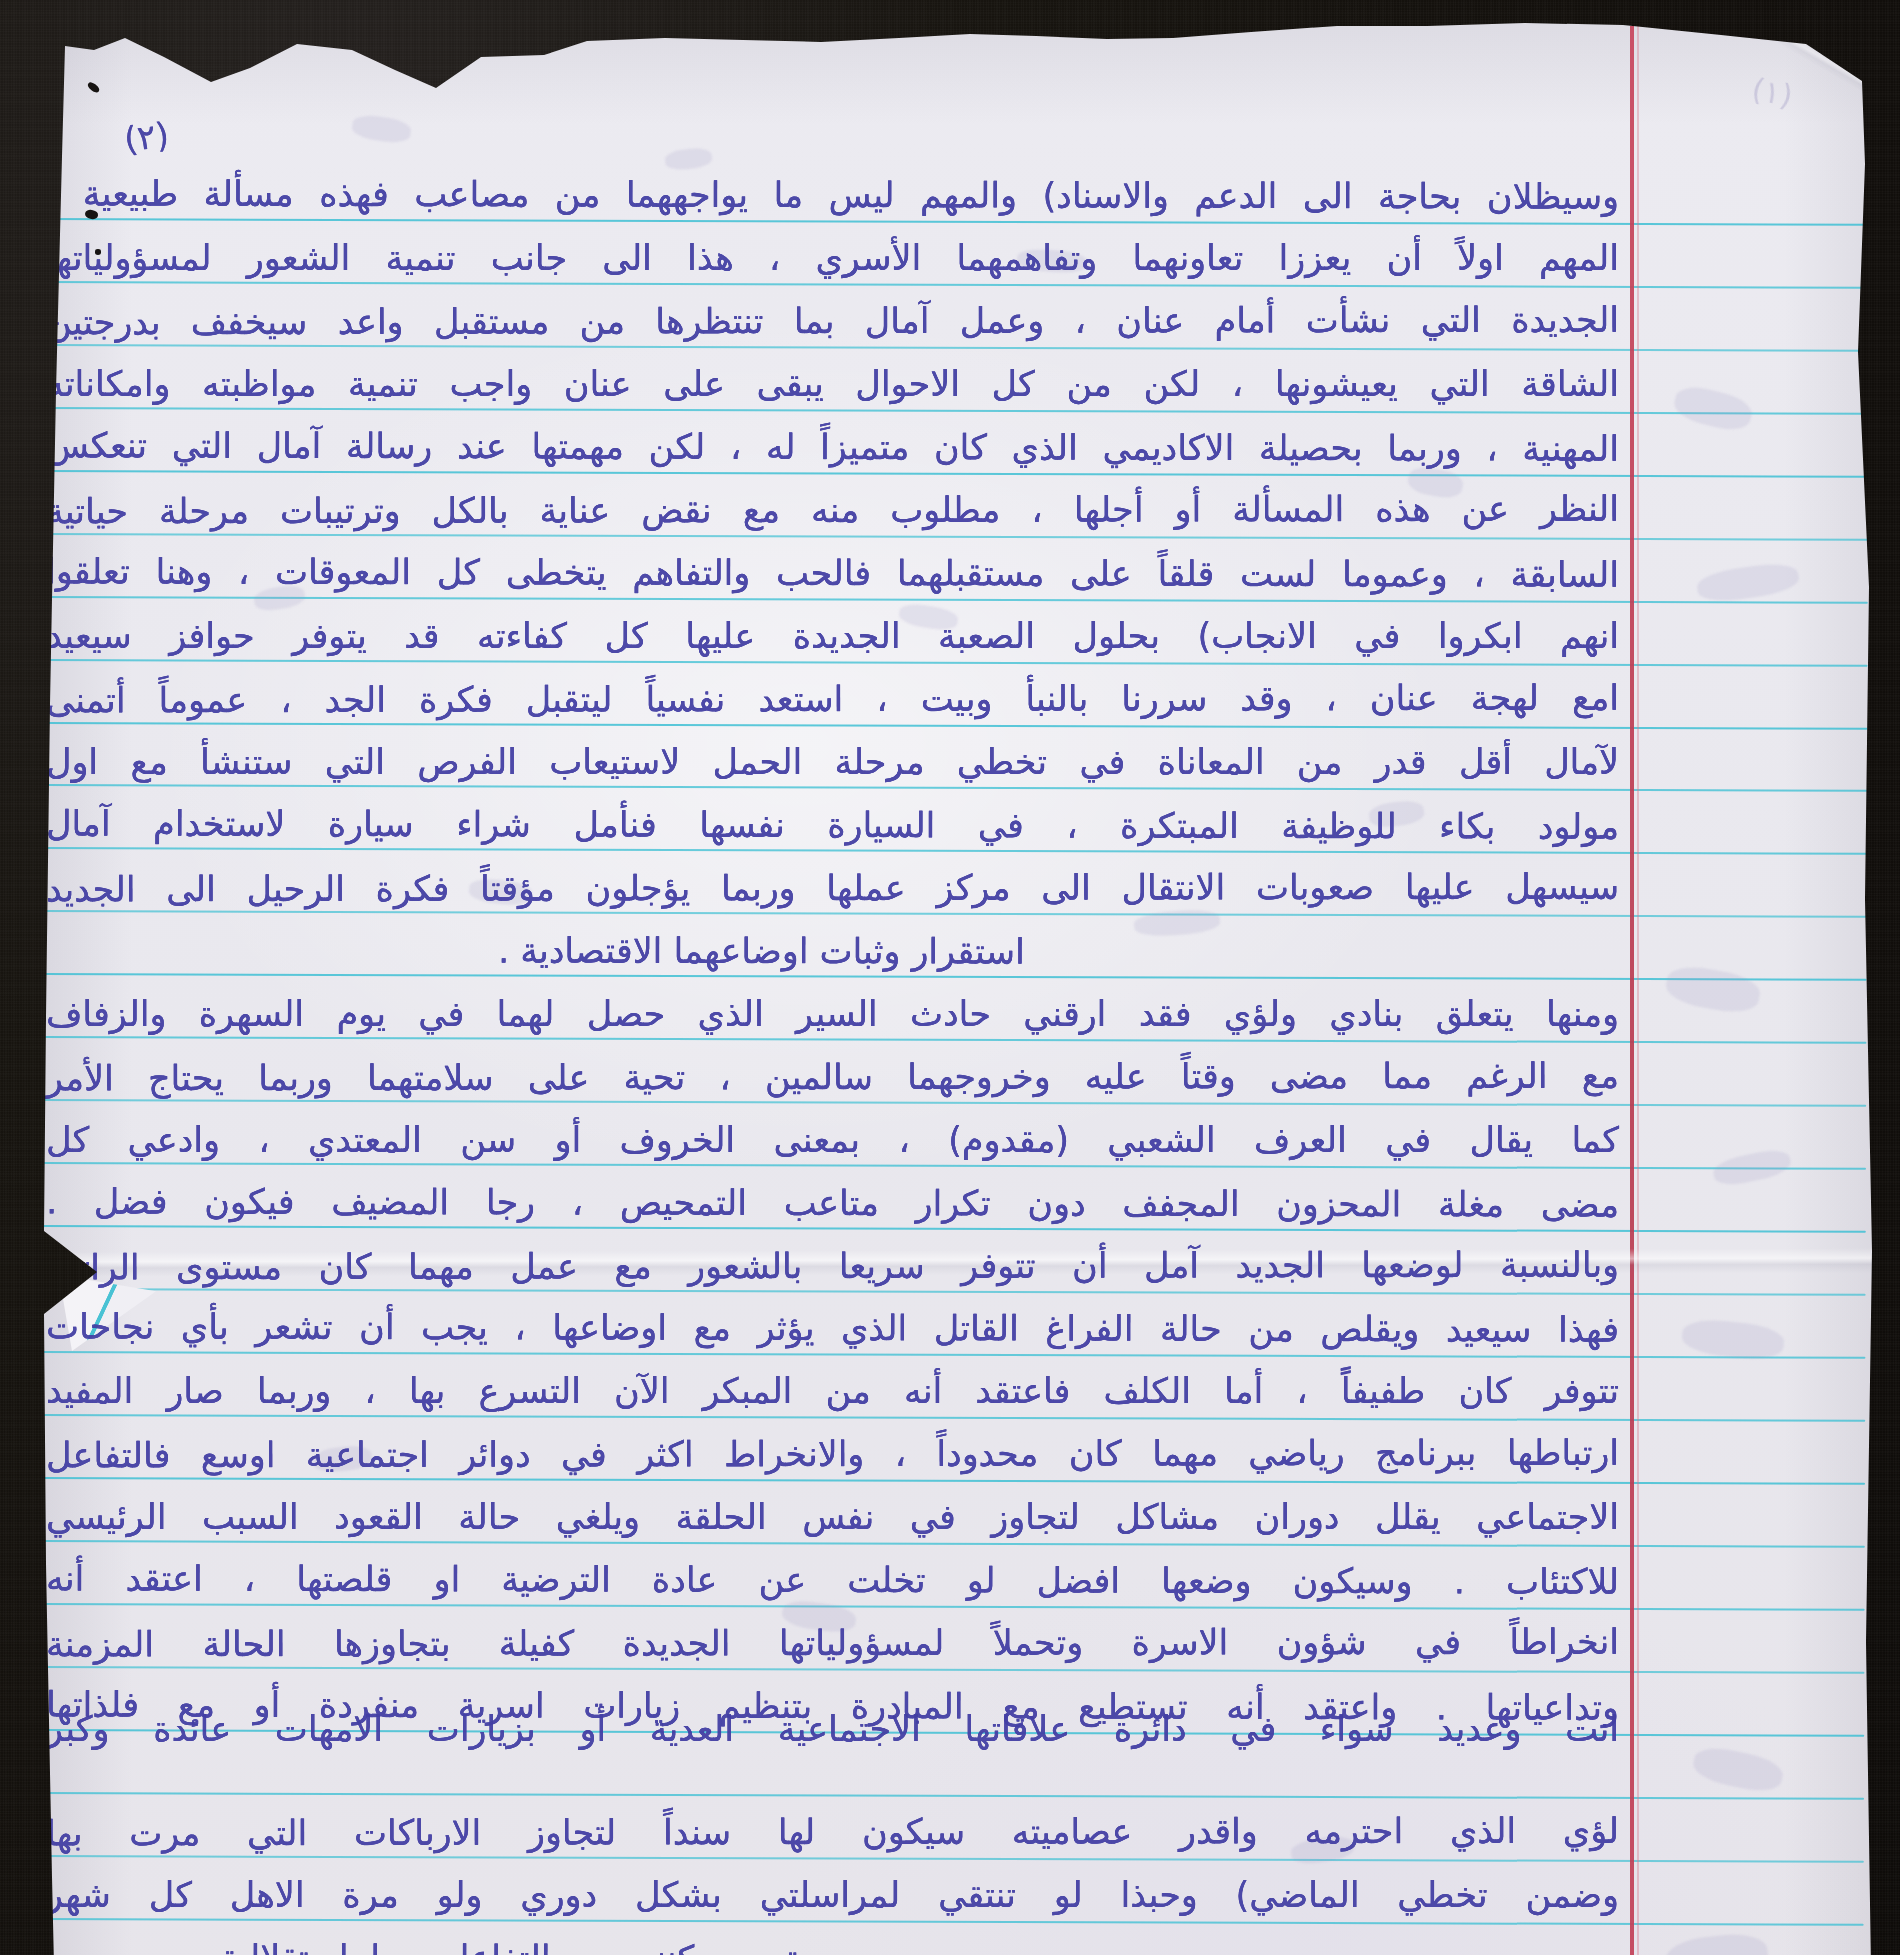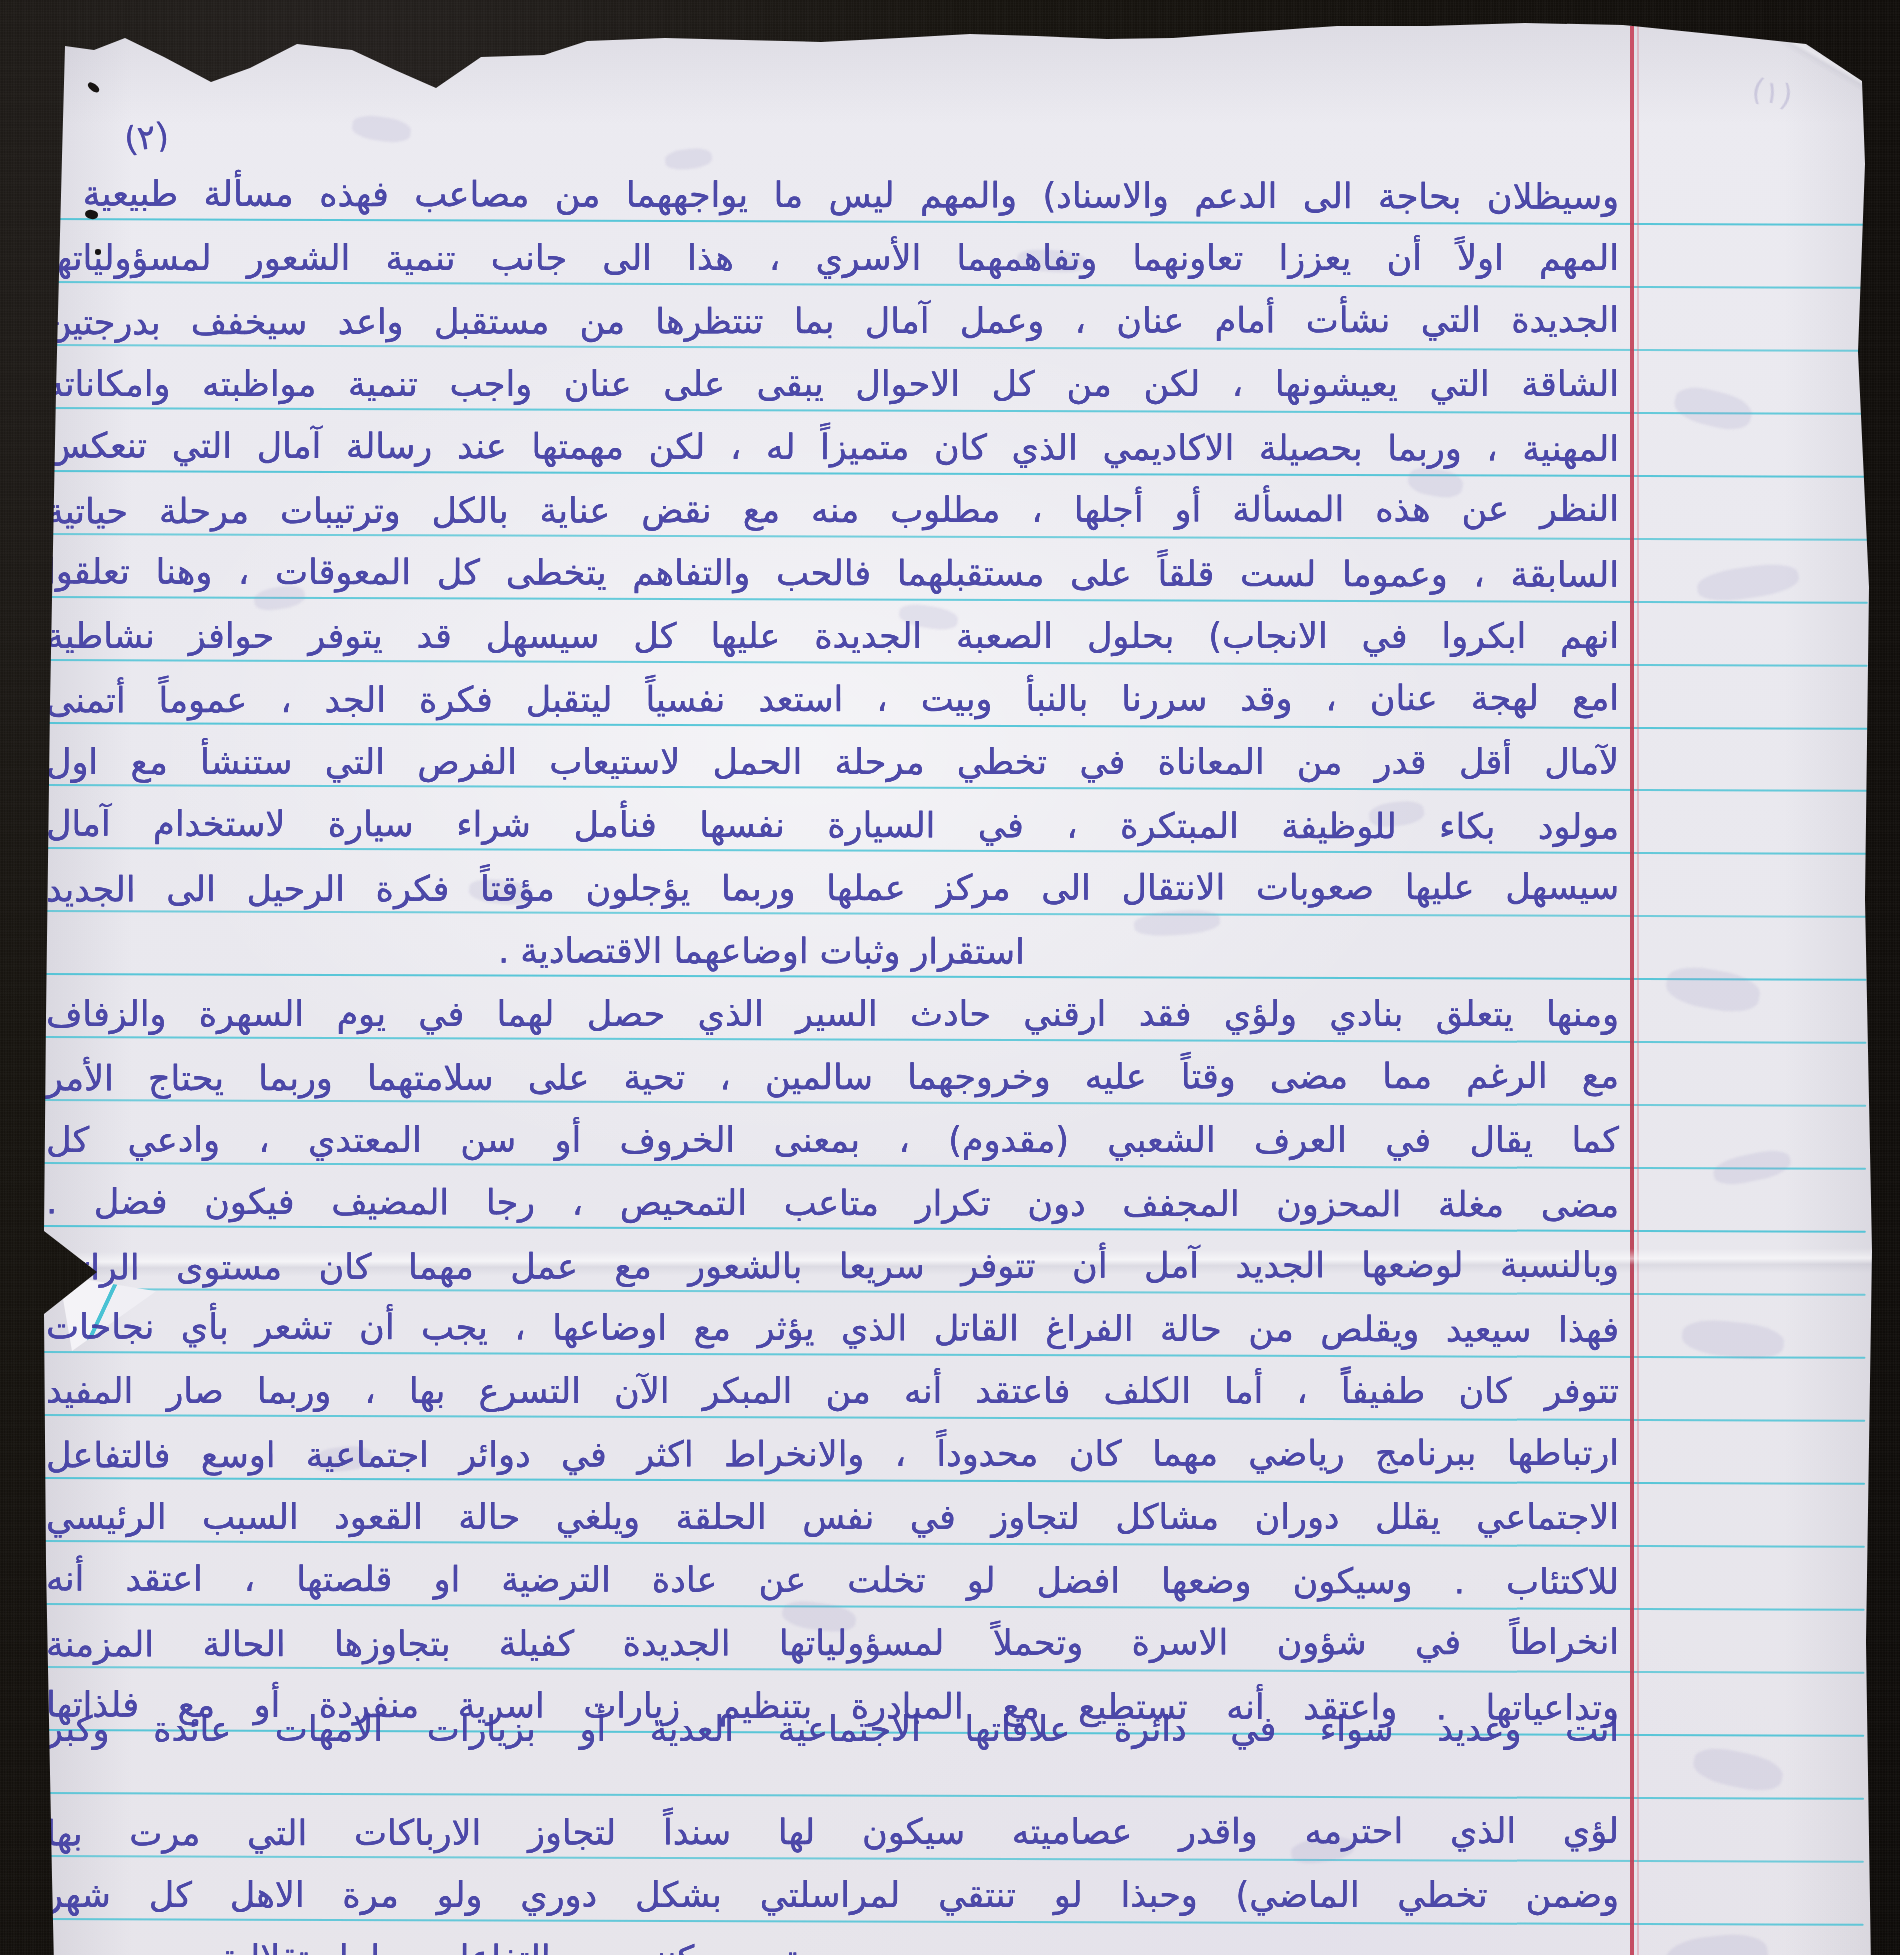--- a/index.html
+++ b/index.html
@@ -172,21 +172,21 @@
   <div class="flap"></div>
 
   <div id="handwriting">
       <div class="ink-line justified" style="top: 166px;">وسيظلان بحاجة الى الدعم والاسناد) والمهم ليس ما يواجههما من مصاعب فهذه مسألة طبيعية ،</div>
       <div class="ink-line justified" style="top: 229px;">المهم اولاً أن يعززا تعاونهما وتفاهمهما الأسري ، هذا الى جانب تنمية الشعور لمسؤولياتها</div>
       <div class="ink-line justified" style="top: 292px;">الجديدة التي نشأت أمام عنان ، وعمل آمال بما تنتظرها من مستقبل واعد سيخفف بدرجتين</div>
       <div class="ink-line justified" style="top: 355px;">الشاقة التي يعيشونها ، لكن من كل الاحوال يبقى على عنان واجب تنمية مواظبته وامكاناته</div>
       <div class="ink-line justified" style="top: 418px;">المهنية ، وربما بحصيلة الاكاديمي الذي كان متميزاً له ، لكن مهمتها عند رسالة آمال التي تنعكس</div>
       <div class="ink-line justified" style="top: 481px;">النظر عن هذه المسألة أو أجلها ، مطلوب منه مع نقض عناية بالكل وترتيبات مرحلة حياتية</div>
       <div class="ink-line justified" style="top: 544px;">السابقة ، وعموما لست قلقاً على مستقبلهما فالحب والتفاهم يتخطى كل المعوقات ، وهنا تعلقوا</div>
-      <div class="ink-line justified" style="top: 607px;">انهم ابكروا في الانجاب) بحلول الصعبة الجديدة عليها كل سيسهل قد يتوفر حوافز نشاطية</div>
+      <div class="ink-line justified" style="top: 607px;">انهم ابكروا في الانجاب) بحلول الصعبة الجديدة عليها كل كفاءته قد يتوفر حوافز سيعيد</div>
       <div class="ink-line justified" style="top: 670px;">امع لهجة عنان ، وقد سررنا بالنبأ وبيت ، استعد نفسياً ليتقبل فكرة الجد ، عموماً أتمنى</div>
       <div class="ink-line justified" style="top: 733px;">لآمال أقل قدر من المعاناة في تخطي مرحلة الحمل لاستيعاب الفرص التي ستنشأ مع اول</div>
       <div class="ink-line justified" style="top: 796px;">مولود بكاء للوظيفة المبتكرة ، في السيارة نفسها فنأمل شراء سيارة لاستخدام آمال</div>
       <div class="ink-line justified" style="top: 859px;">سيسهل عليها صعوبات الانتقال الى مركز عملها وربما يؤجلون مؤقتاً فكرة الرحيل الى الجديد</div>
       <div class="ink-line fragment-a" style="top: 922px;">استقرار وثبات اوضاعهما الاقتصادية .</div>
       <div class="ink-line justified" style="top: 985px;">ومنها يتعلق بنادي ولؤي فقد ارقني حادث السير الذي حصل لهما في يوم السهرة والزفاف</div>
       <div class="ink-line justified" style="top: 1048px;">مع الرغم مما مضى وقتاً عليه وخروجهما سالمين ، تحية على سلامتهما وربما يحتاج الأمر</div>
       <div class="ink-line justified" style="top: 1111px;">كما يقال في العرف الشعبي (مقدوم) ، بمعنى الخروف أو سن المعتدي ، وادعي كل</div>
       <div class="ink-line justified" style="top: 1174px;">مضى مغلة المحزون المجفف دون تكرار متاعب التمحيص ، رجا المضيف فيكون فضل .</div>
       <div class="ink-line justified" style="top: 1237px;">وبالنسبة لوضعها الجديد آمل أن تتوفر سريعا بالشعور مع عمل مهما كان مستوى الراتب</div>

